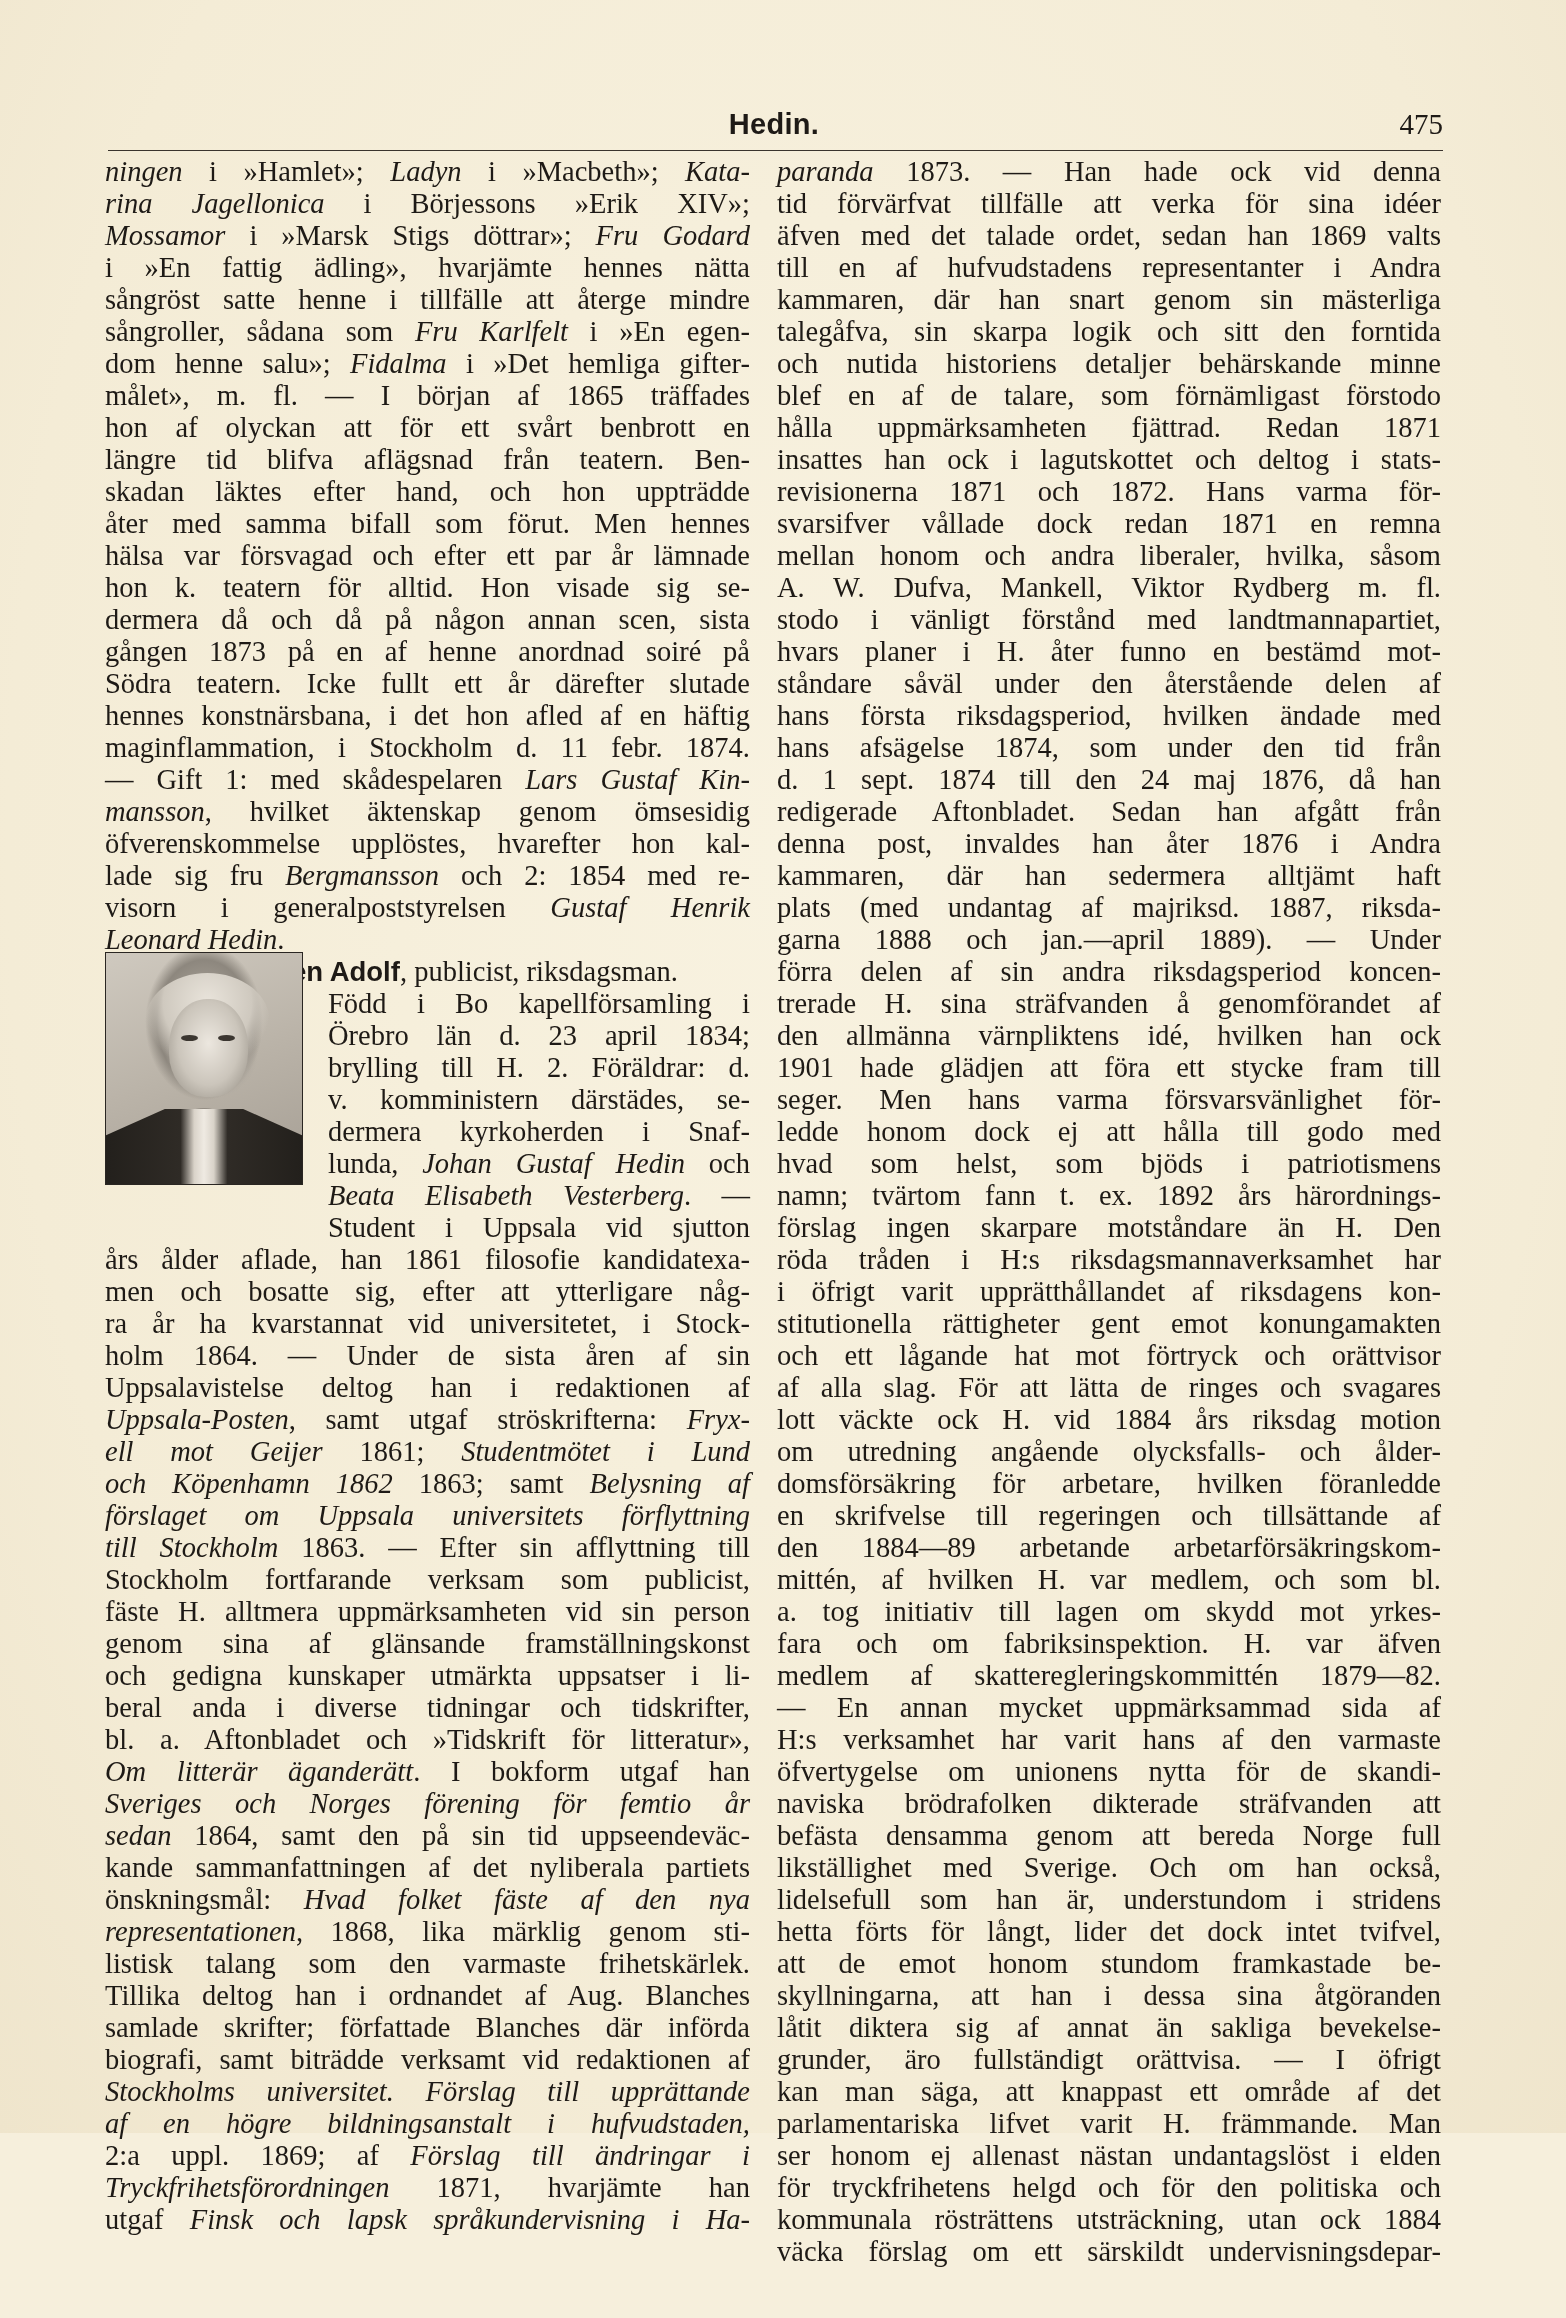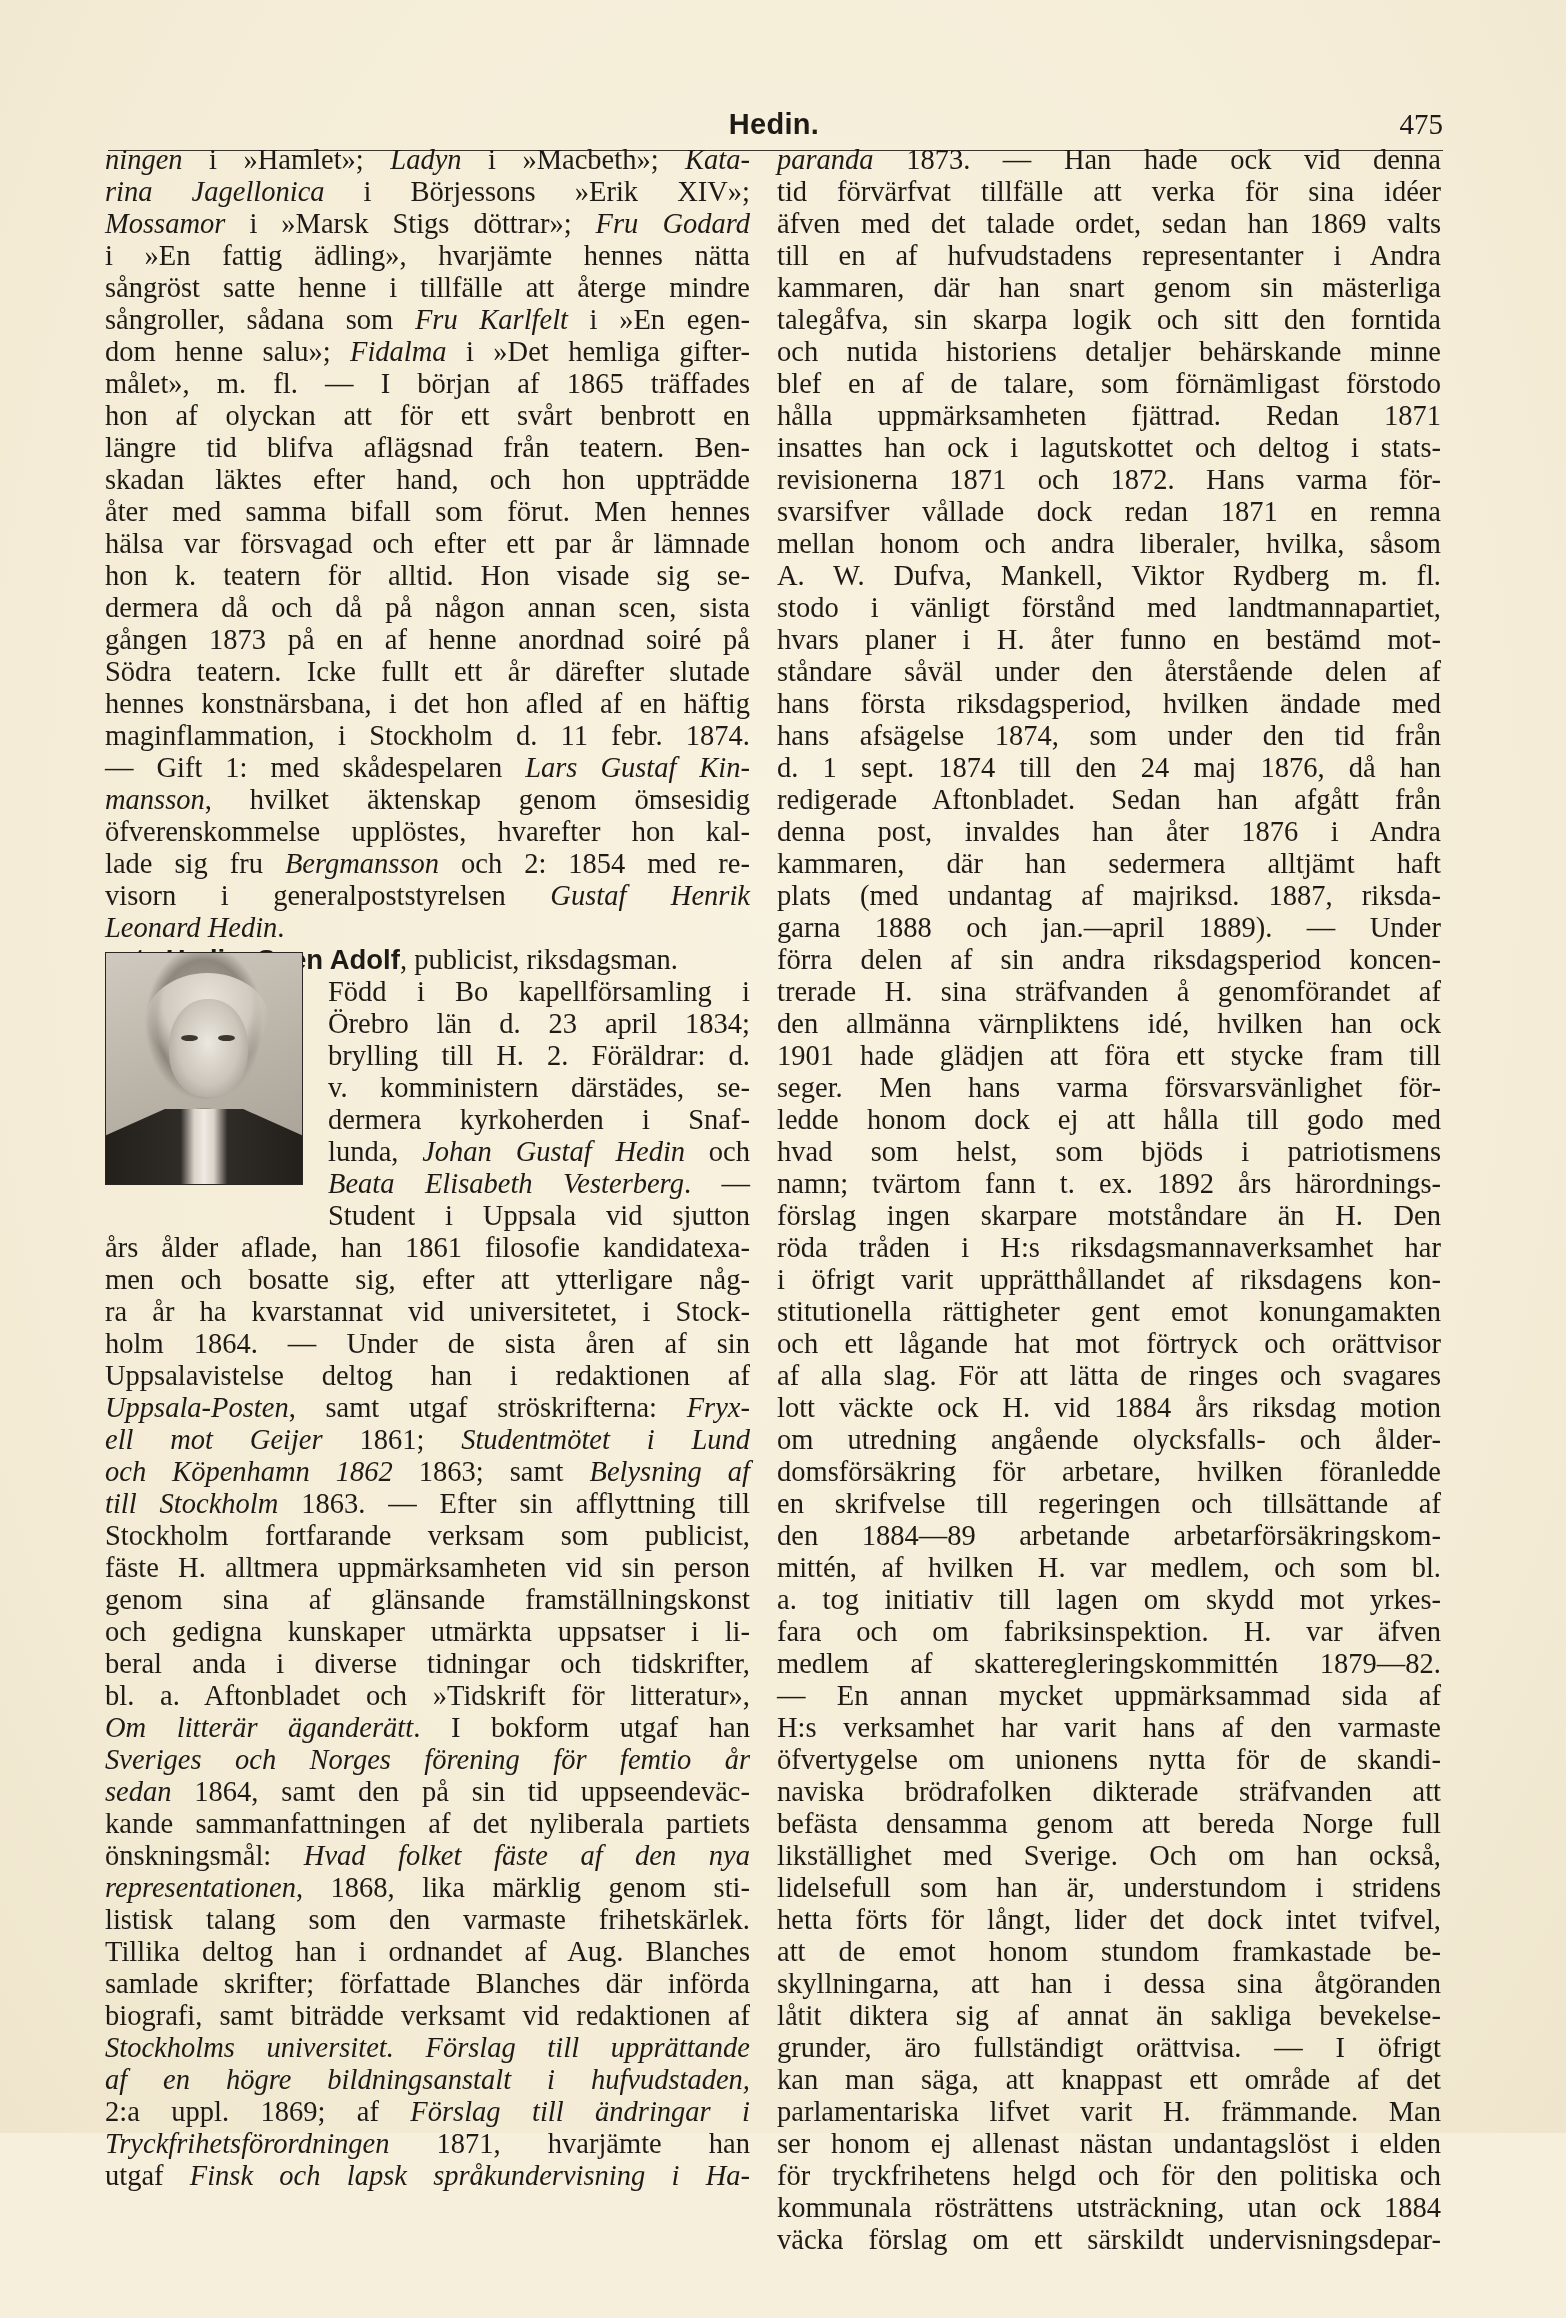--- a/index.html
+++ b/index.html
@@ -26,21 +26,21 @@
   }
   .running-head .pageno {
     position: absolute; right: 0; top: 0;
     font-family: Liberation Serif, serif; font-size: 29px;
   }
   .rule {
     position: absolute; top: 150px; left: 108px; width: 1335px; height: 0;
     border-top: 1.3px solid #3a342d;
   }
   .col {
-    position: absolute; top: 144px;
+    position: absolute; top: 156px;
     font-family: "Liberation Serif", serif;
     font-size: 28.5px;
     line-height: 32px;
     text-align: justify;
   }
   .col.left { left: 105px; width: 645px; }
   .col.right { left: 777px; width: 664px; }
   .line { display: block; white-space: nowrap; text-align-last: justify; height: 32px; overflow: visible; }
   .line.last { text-align-last: left; }
   .line.indent { padding-left: 25px; }
@@ -129,20 +129,21 @@
       </div>
     <div id="left-b">
         <div class="line"><span>års ålder aflade, han 1861 filosofie kandidatexa-</span></div>
         <div class="line"><span>men och bosatte sig, efter att ytterligare någ-</span></div>
         <div class="line"><span>ra år ha kvarstannat vid universitetet, i Stock-</span></div>
         <div class="line"><span>holm 1864. — Under de sista åren af sin</span></div>
         <div class="line"><span>Uppsalavistelse deltog han i redaktionen af</span></div>
         <div class="line"><i>Uppsala-Posten</i><span>, samt utgaf ströskrifterna: </span><i>Fryx-</i></div>
         <div class="line"><i>ell mot Geijer</i><span> 1861; </span><i>Studentmötet i Lund</i></div>
         <div class="line"><i>och Köpenhamn 1862</i><span> 1863; samt </span><i>Belysning af</i></div>
+        <div class="line"><i>förslaget om Uppsala universitets förflyttning</i></div>
         <div class="line"><i>till Stockholm</i><span> 1863. — Efter sin afflyttning till</span></div>
         <div class="line"><span>Stockholm fortfarande verksam som publicist,</span></div>
         <div class="line"><span>fäste H. alltmera uppmärksamheten vid sin person</span></div>
         <div class="line"><span>genom sina af glänsande framställningskonst</span></div>
         <div class="line"><span>och gedigna kunskaper utmärkta uppsatser i li-</span></div>
         <div class="line"><span>beral anda i diverse tidningar och tidskrifter,</span></div>
         <div class="line"><span>bl. a. Aftonbladet och »Tidskrift för litteratur»,</span></div>
         <div class="line"><i>Om litterär äganderätt</i><span>. I bokform utgaf han</span></div>
         <div class="line"><i>Sveriges och Norges förening för femtio år</i></div>
         <div class="line"><i>sedan</i><span> 1864, samt den på sin tid uppseendeväc-</span></div>

